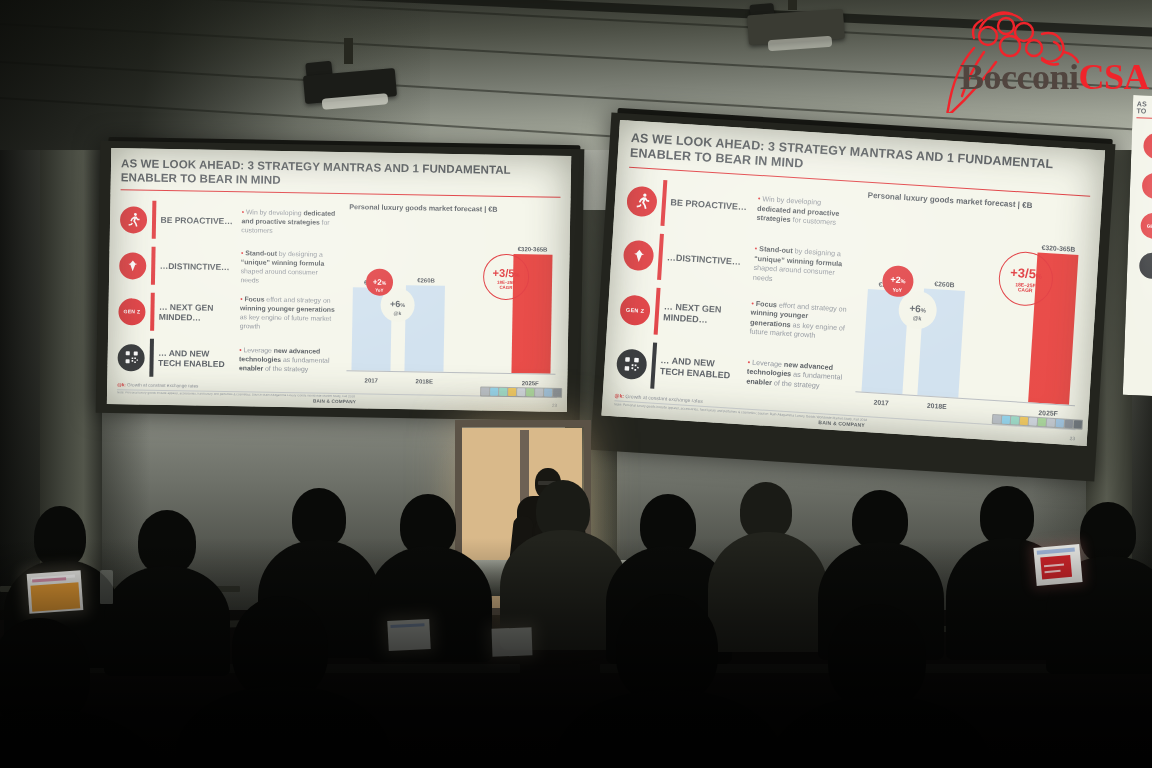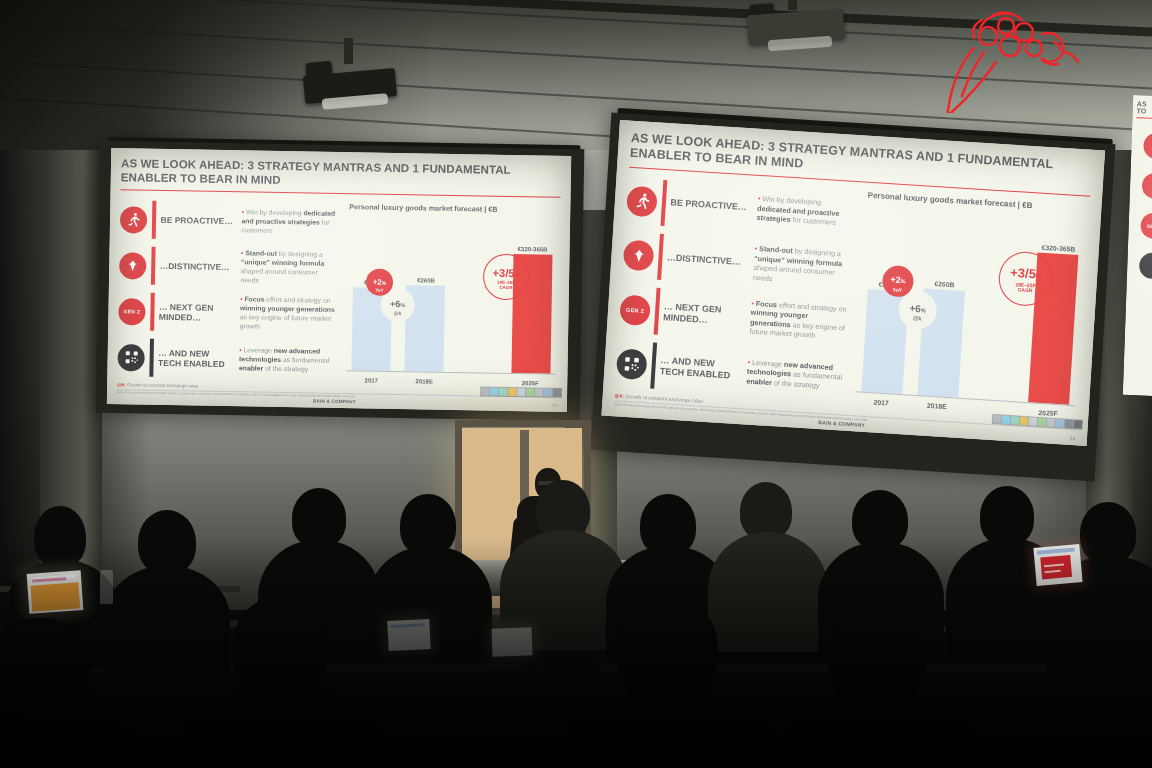--- a/index.html
+++ b/index.html
@@ -812,15 +812,16 @@
         <circle cx="96" cy="38" r="10"></circle>
         <circle cx="120" cy="40" r="8"></circle>
         <path d="M128 26 q14 -4 20 8 q5 12 -6 18 q-8 4 -14 -2"></path>
         <path d="M140 34 q6 2 6 8"></path>
         <path d="M150 44 q10 2 14 10"></path>
         <path d="M128 52 q8 6 16 4"></path>
         <path d="M60 40 q-20 22 -26 62 q-2 6 4 2 q26 -24 44 -50"></path>
         <path d="M70 44 q-14 20 -22 44"></path>
       </g>
     </svg>
+    <div class="wm-text"><span class="wm-a">Bocconi</span><span class="wm-b">CSA</span></div>
   </div>
 
 </div>
 
 </body></html>

